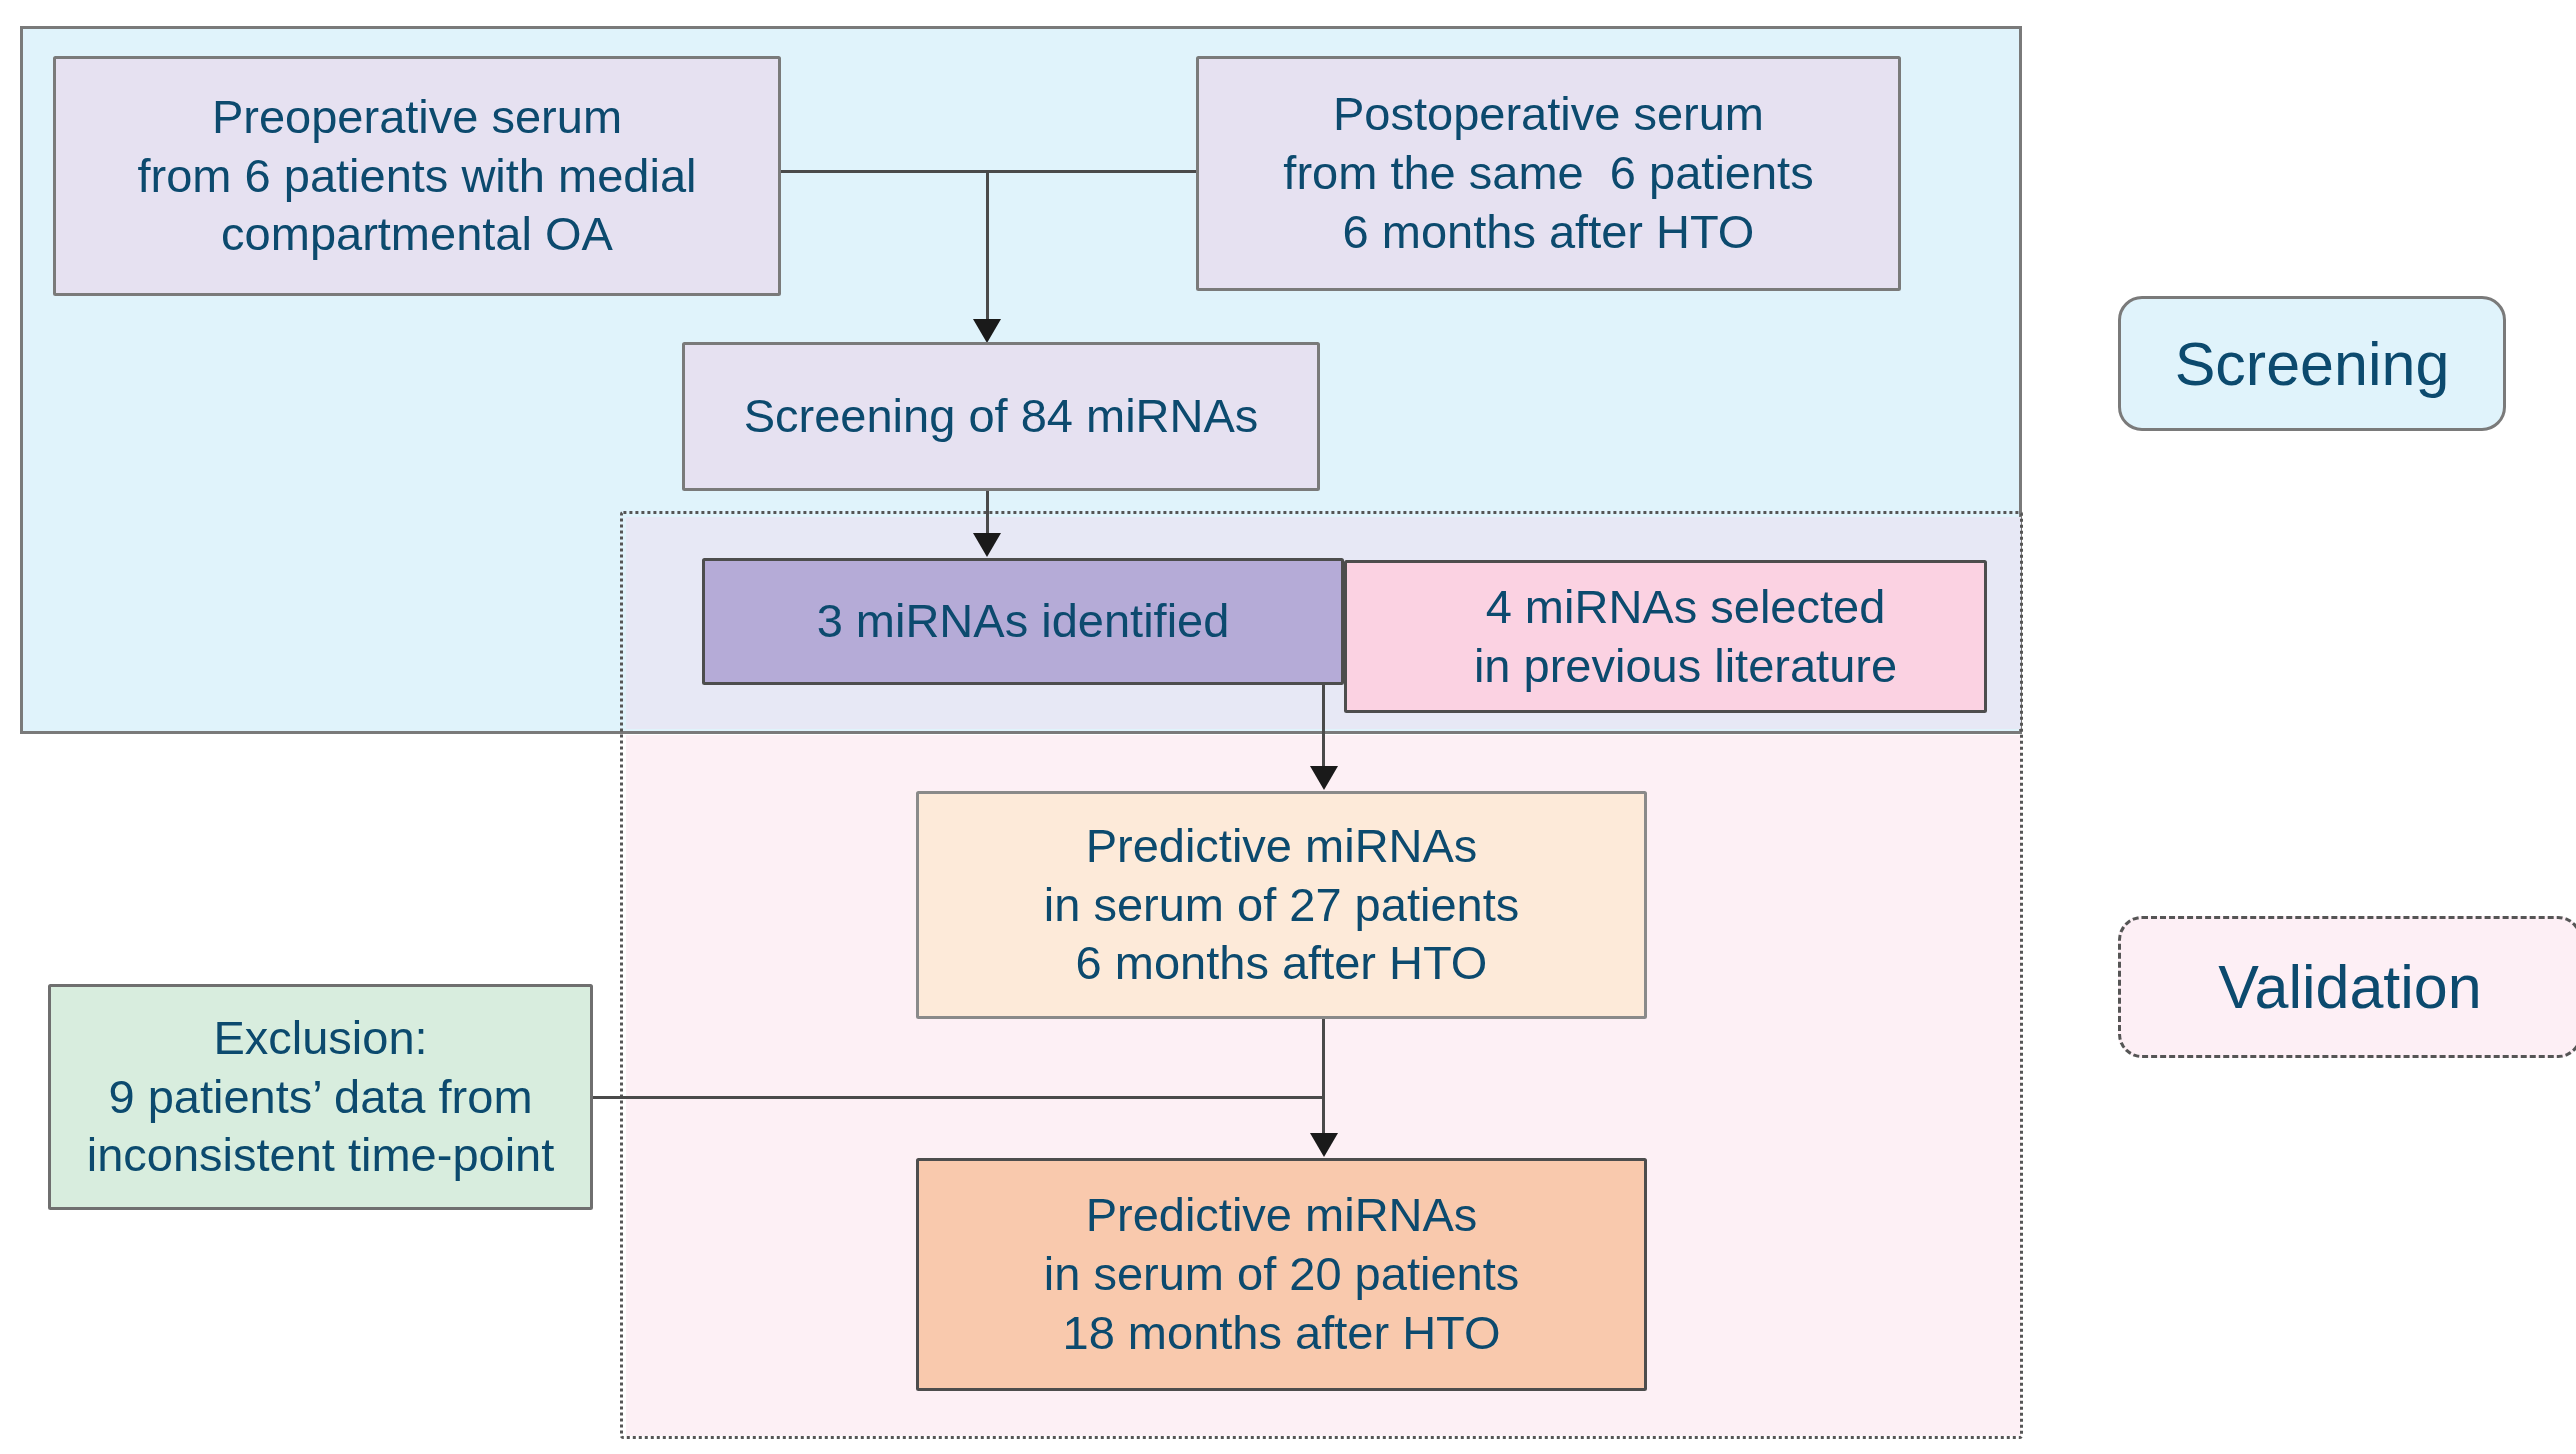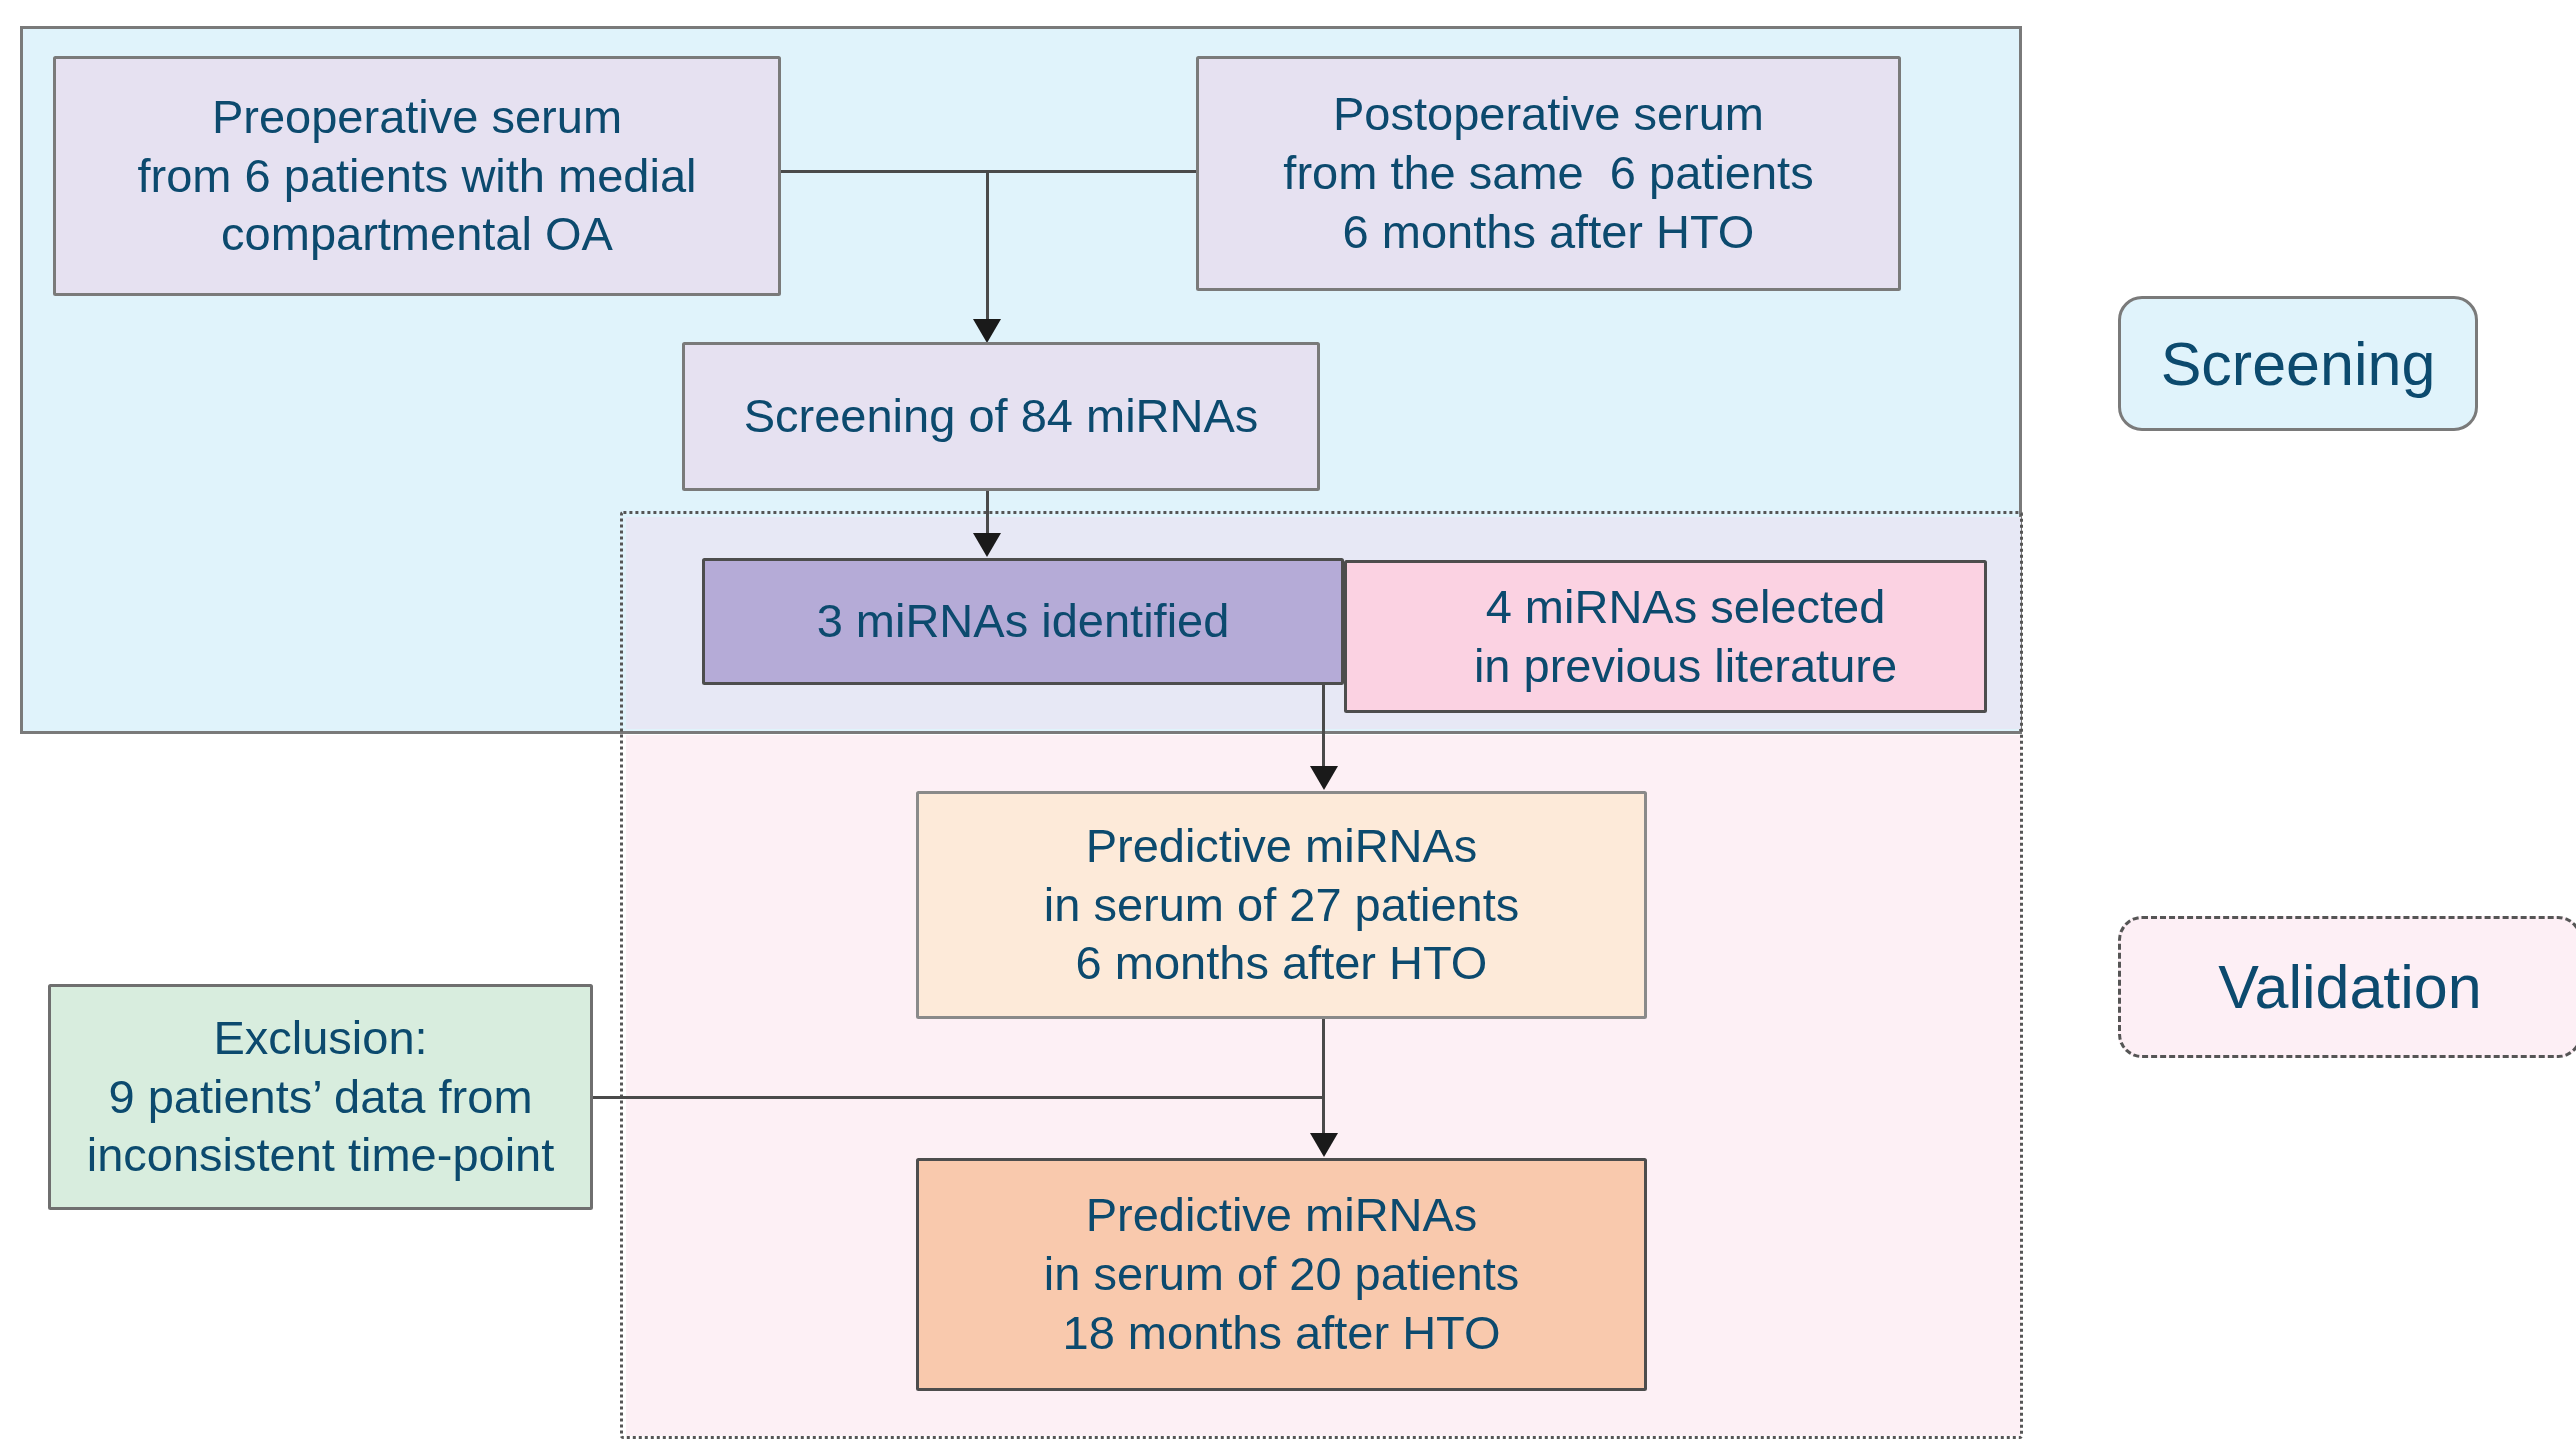--- a/index.html
+++ b/index.html
@@ -23,21 +23,21 @@
   #box-screen84    {left:666px; top:342px; width:638px;height:149px;}
   #box-identified3 {left:666px; top:558px; width:642px;height:127px;margin-left:36px;}
   #box-selected4   {left:1344px;top:560px; width:643px;height:153px;}
   #box-predictive27{left:916px;top:791px; width:731px;height:228px;}
   #box-exclusion   {left:48px;  top:984px;width:545px;height:226px;}
   #box-predictive20{left:916px;top:1158px;width:731px;height:233px;}
 
   
   .legend{position:absolute;box-sizing:border-box;border-radius:24px;
           display:flex;align-items:center;justify-content:center;font-size:61px;}
-  #legend-screening {left:2118px;top:296px; width:360px;height:135px;border:3.4px solid #7a7a7a;}
+  #legend-screening {left:2118px;top:296px; width:388px;height:135px;border:3.4px solid #7a7a7a;}
   #legend-validation{left:2118px;top:916px;width:464px;height:142px;border:3.4px dashed #555555;}
 
   
   .hline,.vline{position:absolute;background:#4a4a4a;}
   #h1{left:781px; top:170px; width:415px;height:3.4px;}
   #v1{left:986px;top:170px; width:3.4px;  height:150px;}
   #v2{left:986px;top:491px; width:3.4px;  height:43px;}
   #h2{left:1308px;top:621px; width:38px; height:3.4px;}
   #v3{left:1322px;top:621px; width:3.4px;  height:146px;}
   #v4{left:1322px;top:1019px;width:3.4px;  height:116px;}

